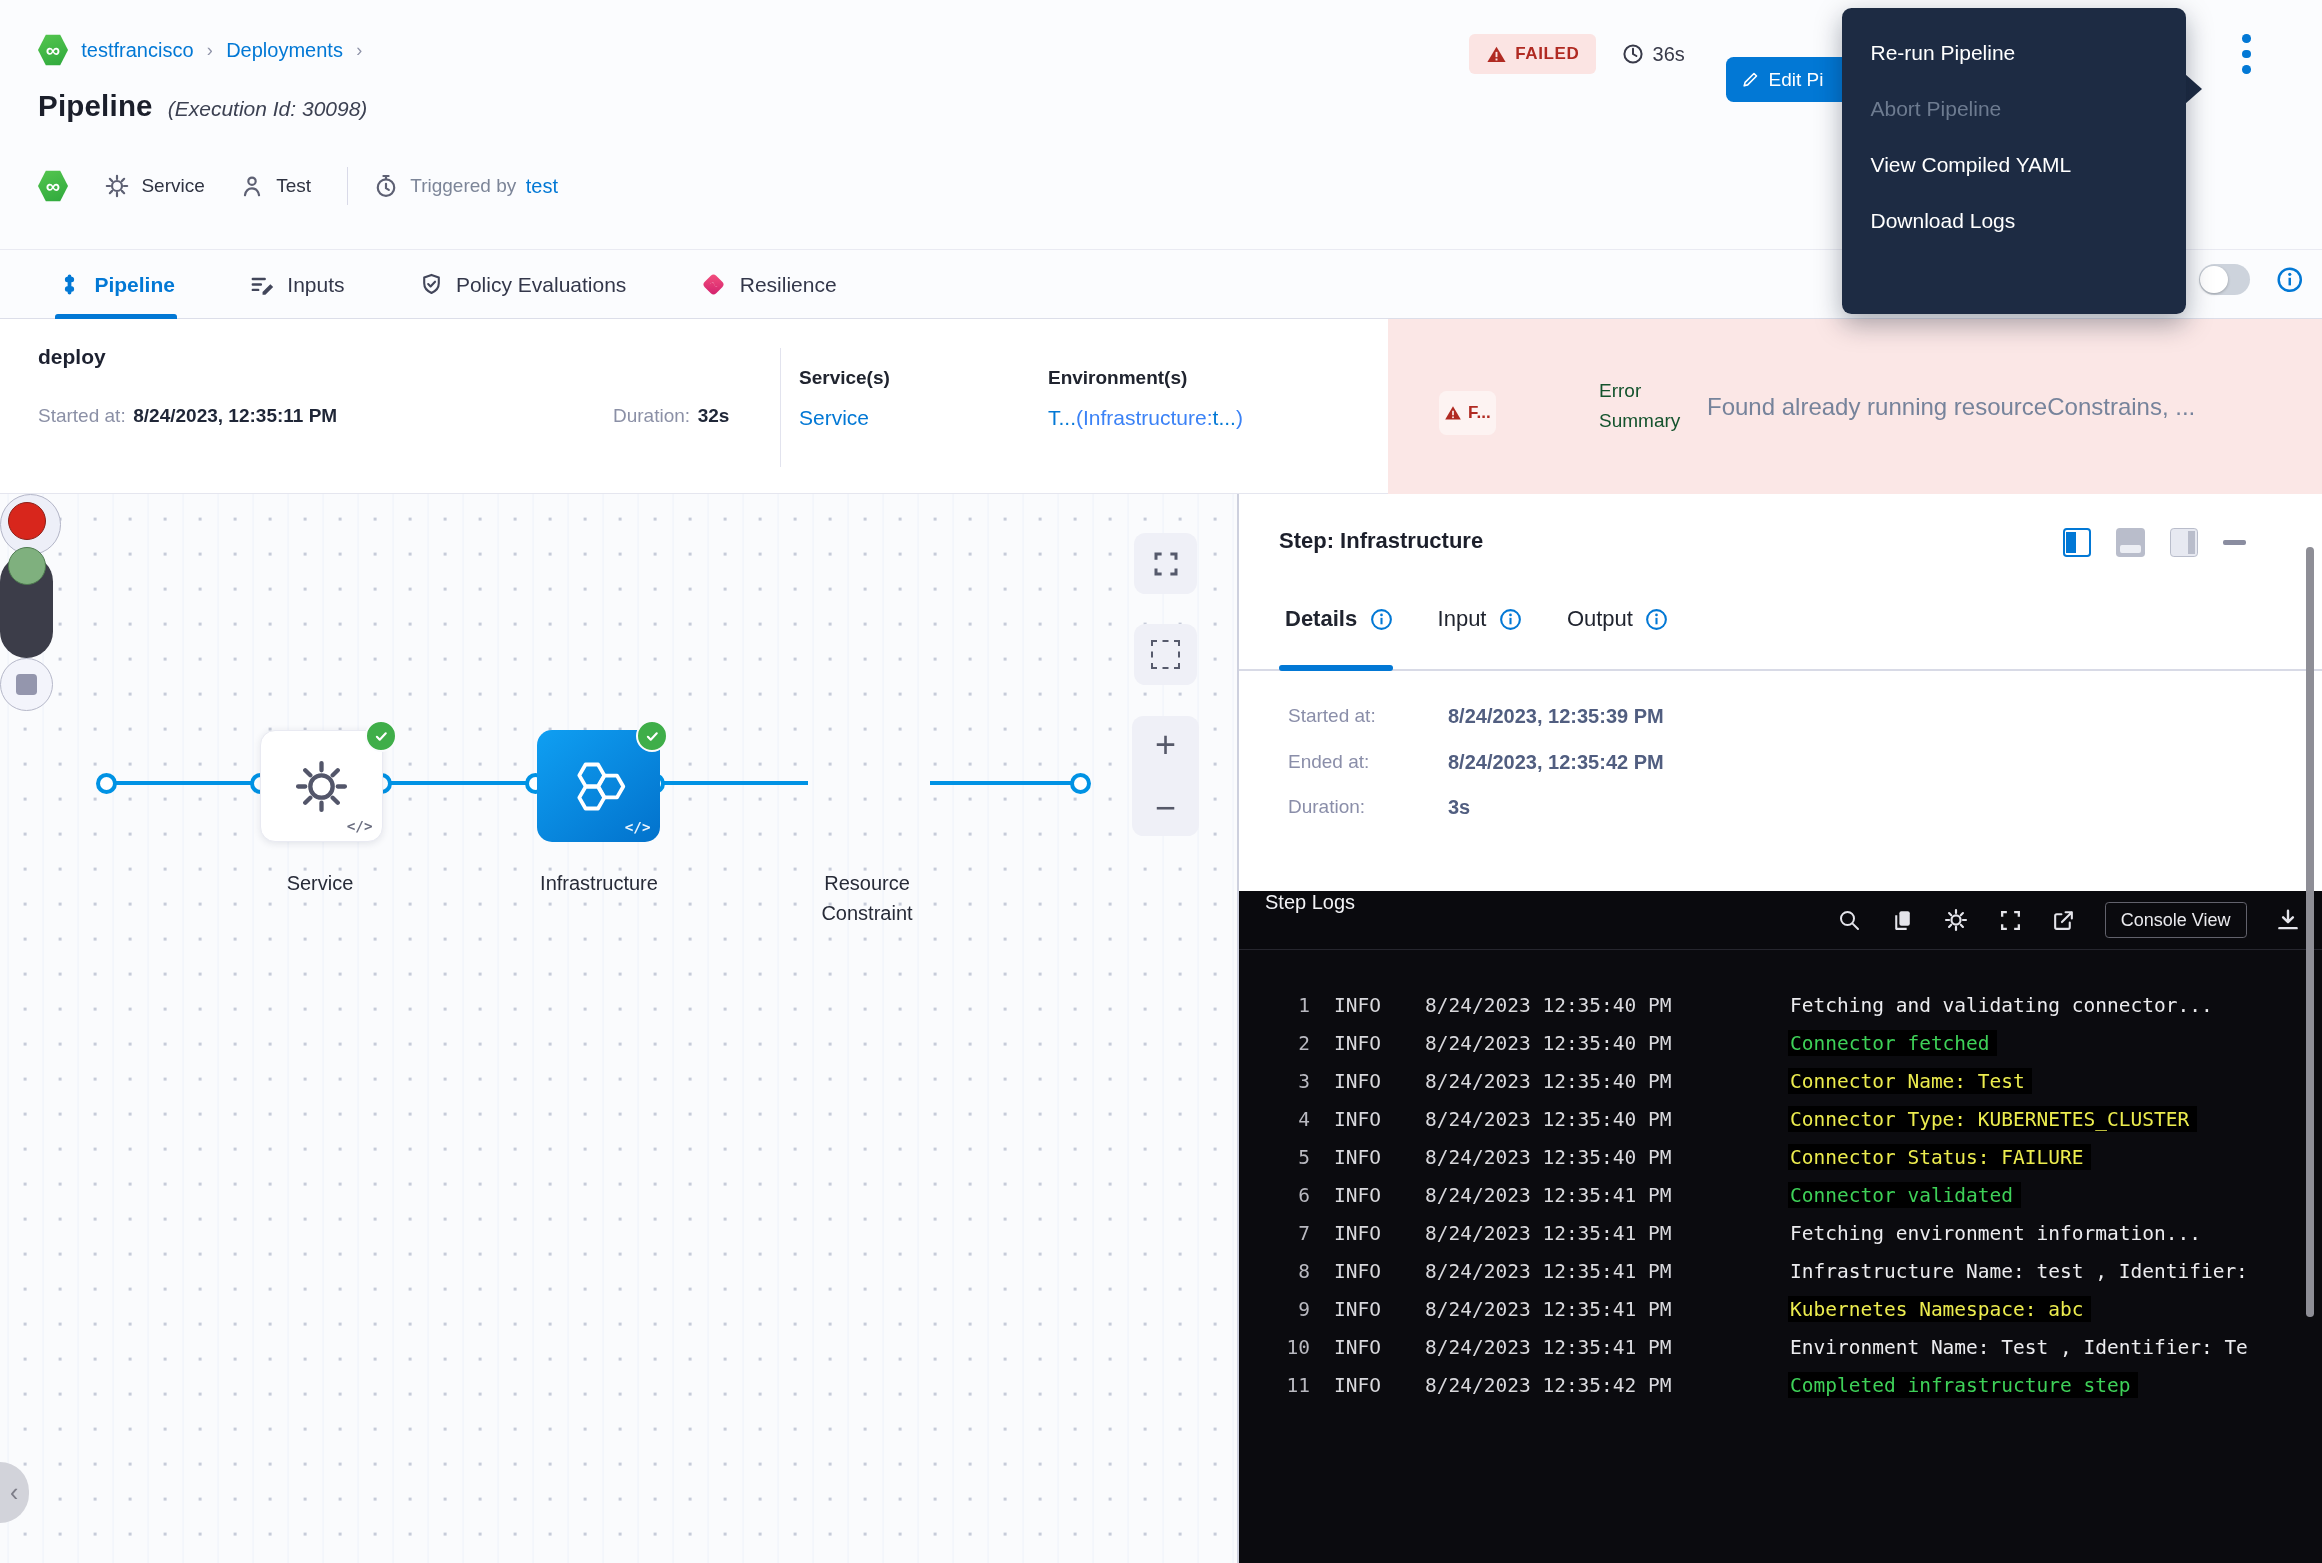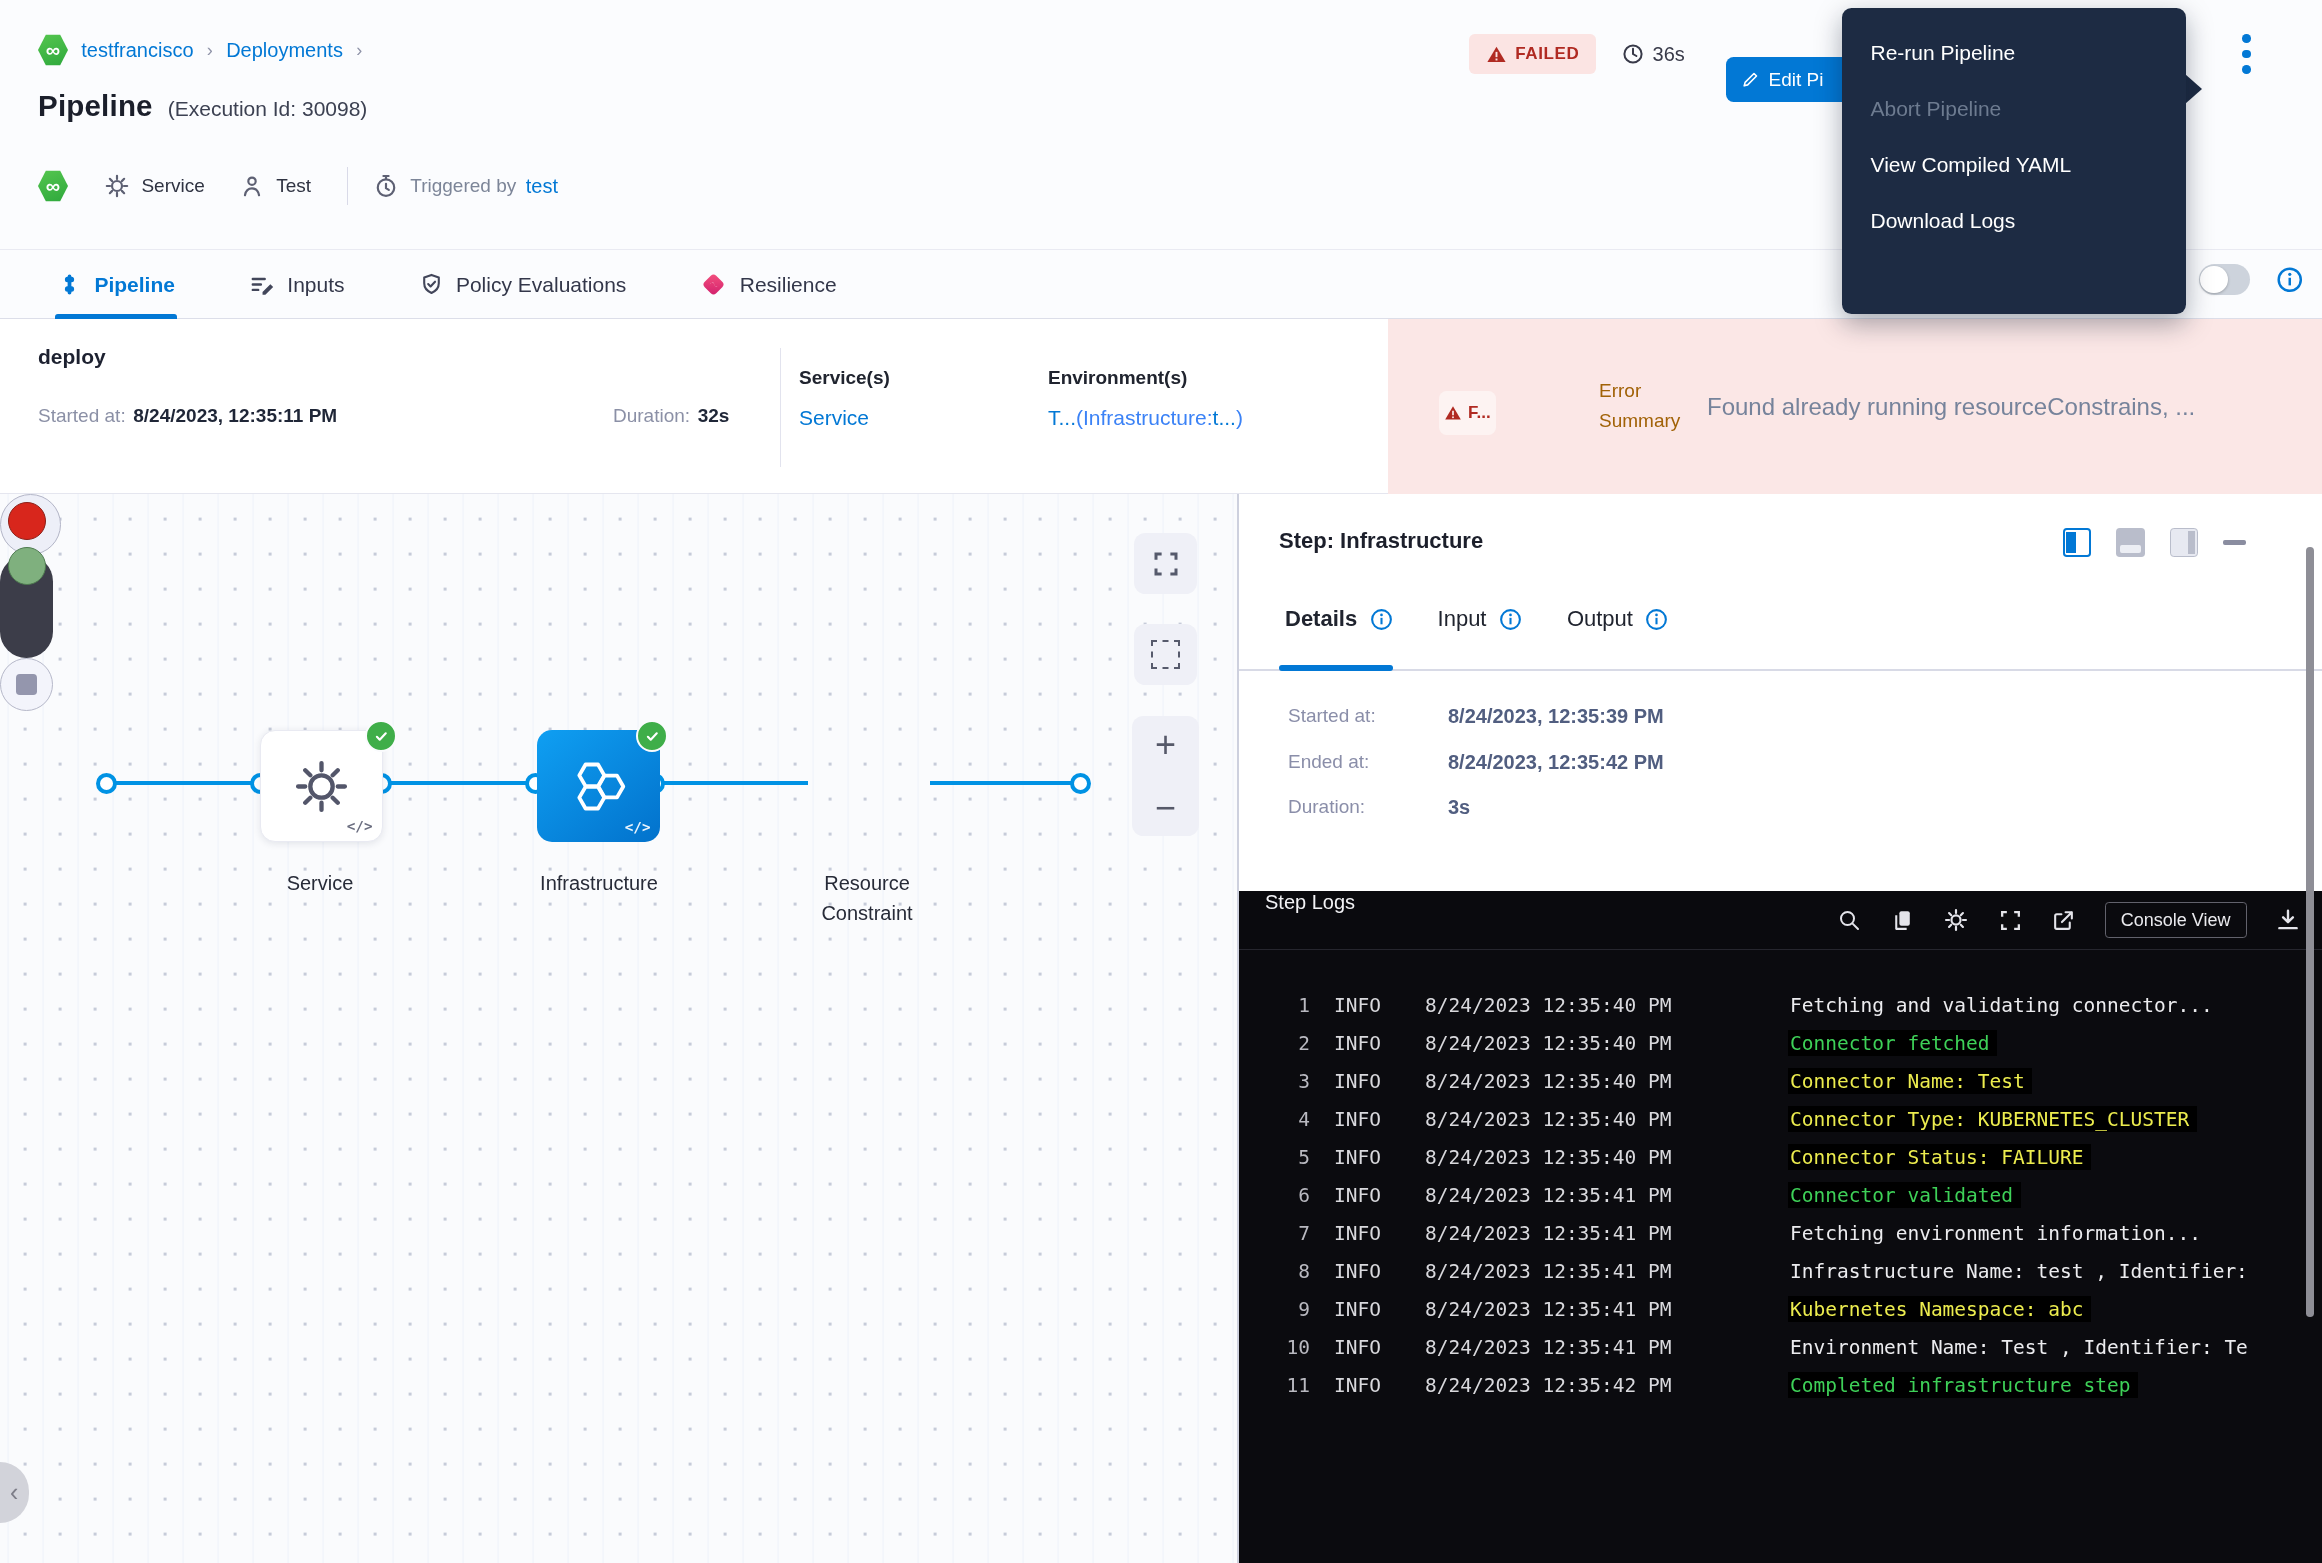--- a/index.html
+++ b/index.html
@@ -10,21 +10,21 @@
   
   #top-header { left:0; top:0; width:2323px; height:250px; background:#fbfcfe; border-bottom:1px solid #e9eaf2; }
   .hexicon { width:30px; height:32px; clip-path:polygon(26% 2%,74% 2%,100% 50%,74% 98%,26% 98%,0% 50%);
     background:linear-gradient(160deg,#55c64f,#2ea83c); color:#fff; display:flex; align-items:center; justify-content:center;
     font-weight:bold; font-size:20px; }
   #breadcrumb { left:38px; top:34px; display:flex; align-items:center; gap:13.3px; font-size:20px; }
   #breadcrumb a { color:#0278d5; text-decoration:none; }
   .crumb-sep { color:#8f93a8; font-size:18px; }
   #title-row { left:38px; top:89px; display:flex; align-items:baseline; gap:15px; }
   #page-title { font-size:29.5px; font-weight:700; color:#1b1f2b; letter-spacing:0.2px; }
-  #exec-id { font-size:21px; color:#3c4152; }
+  #exec-id { font-size:21px; color:#3c4152;font-style:italic; }
   #meta-row { left:38px; top:167px; display:flex; align-items:center; height:38px; }
   .meta-ic { color:#5d6073; display:inline-flex; }
   .meta-lbl { font-size:19px; color:#2f3342; margin:0 34px 0 11.4px; }
   .meta-div { width:1px; height:38px; background:#d9dae8; margin:0 25px 0 1.9px; }
   .trig-lbl { font-size:19px; color:#7c8598; margin-left:11.4px; }
   .trig-val { font-size:20px; color:#0278d5; margin-left:9.5px; }
 
   
   #status-badge { left:1469px; top:34px; width:127px; height:40px; background:#fbe4e3; border-radius:5.7px;
     display:flex; align-items:center; justify-content:center; gap:8.6px; }
@@ -64,21 +64,21 @@
   #stage-vdiv { left:780px; top:28.5px; width:1px; height:119px; background:#e2e3ee; }
   .col-hdr { font-size:19px; font-weight:600; color:#20242f; }
   #svc-col { left:799px; top:48px; }
   #env-col { left:1048px; top:48px; }
   .col-link { margin-top:17px; font-size:21px; color:#0278d5; }
   .env-gray { color:#3b82f6; }
   #error-strip { left:1388px; top:0; width:935px; height:175px; background:#fbe7e6; }
   #error-badge { left:51px; top:72px; width:57px; height:44px; background:#fdf3f2; border-radius:7.6px;
     display:flex; align-items:center; justify-content:center; gap:5.7px; }
   #error-badge span { color:#b02a22; font-weight:700; font-size:17px; }
-  #error-label { left:211px; top:57px; width:114px; color:#a16207; font-size:19px; line-height:29.5px; }
+  #error-label { left:211px; top:57px; width:114px; color:#14532d; font-size:19px; line-height:29.5px; }
   #error-msg { left:319px; top:74px; width:609px; color:#76839b; font-size:24px; white-space:nowrap; overflow:hidden; }
 
   
   #canvas { left:0; top:494px; width:1238px; height:1070px; background:#fafbfd;
     background-image:
       linear-gradient(90deg, #eef2fa 1px, transparent 1px),
       radial-gradient(circle, #c6cbd9 1.6px, transparent 1.9px);
     background-size:35px 100%, 35px 35px; background-position:7.6px 0, 7.6px 7.6px; overflow:hidden; }
   #panel-divider { left:1237px; top:494px; width:1.9px; height:1070px; background:#cdd0de; }
   .edge { position:absolute; height:3.8px; background:#0092e4; top:287px; }

